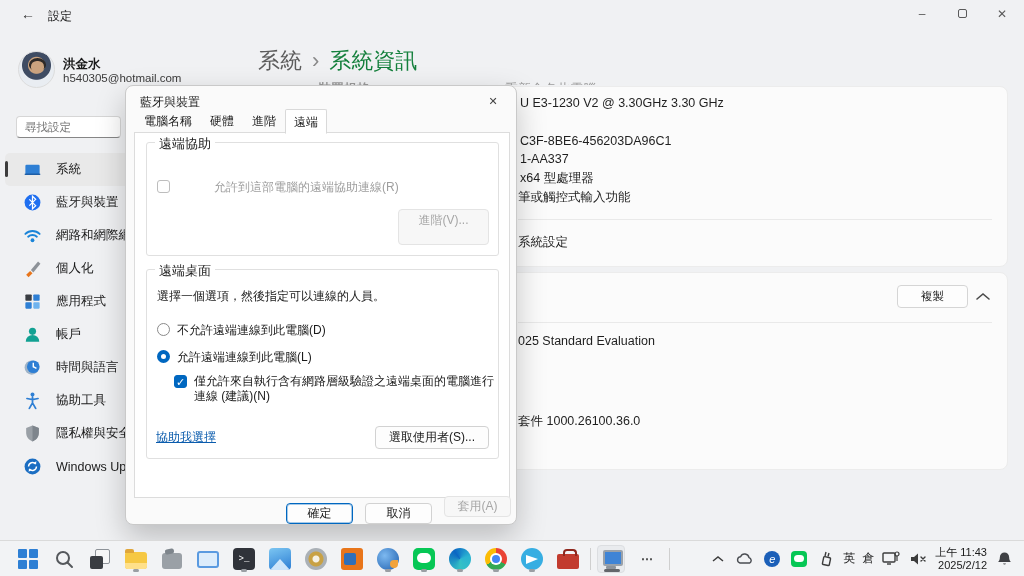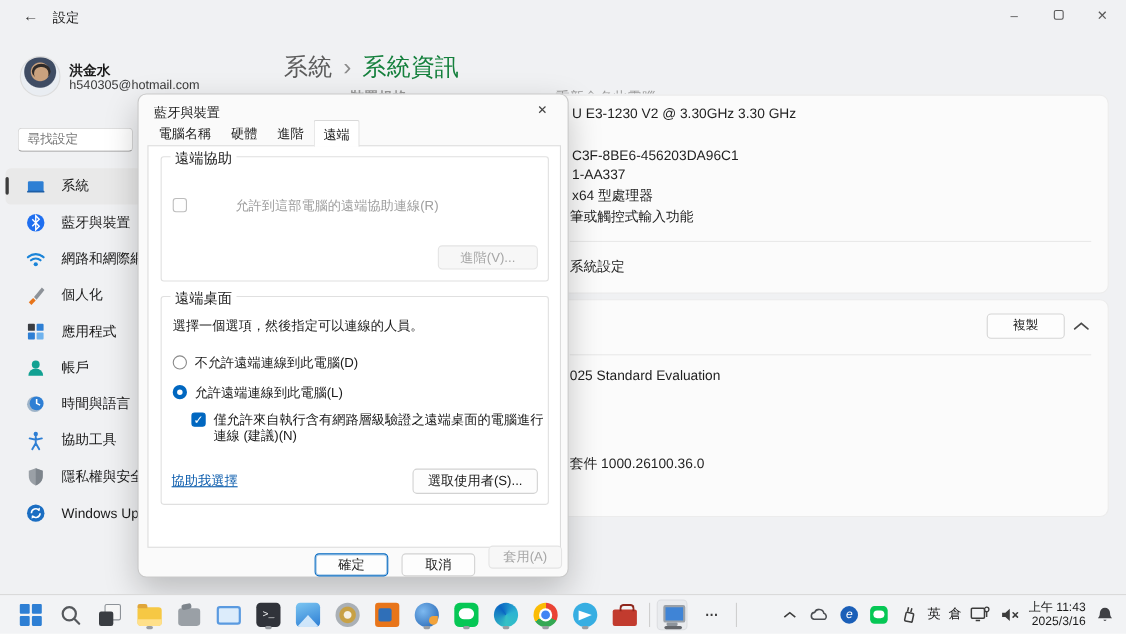--- a/index.html
+++ b/index.html
@@ -237,21 +237,21 @@
       <span class="tab active">遠端</span>
     </div>
     <div class="page">
 
       <div class="gbox" style="left:11px;top:9px;width:353px;height:114px;">
         <span class="gbox-label">遠端協助</span>
         <div class="ckrow" style="left:10px;top:36px;gap:44px;">
           <span class="ckbox"></span>
           <span class="dim">允許到這部電腦的遠端協助連線(R)</span>
         </div>
-        <div class="btn disabled" style="right:9px;bottom:10px;width:91px;height:22px;line-height:20px;">進階(V)...</div>
+        <div class="btn disabled" style="right:9px;bottom:10px;width:91px;height:36px;line-height:20px;">進階(V)...</div>
       </div>
 
       <div class="gbox" style="left:11px;top:136px;width:353px;height:190px;">
         <span class="gbox-label">遠端桌面</span>
         <div class="abs" style="left:10px;top:18px;">選擇一個選項，然後指定可以連線的人員。</div>
         <div class="ckrow" style="left:10px;top:52px;justify-content:center;">
           <span class="radio"></span>
           <span>不允許遠端連線到此電腦(D)</span>
         </div>
         <div class="ckrow" style="left:10px;top:79px;">
@@ -370,21 +370,21 @@
           </svg>
         </span>
       <span class="tray-ico">
           <svg width="17" height="14" viewBox="0 0 17 14">
             <path d="M1 5 H4 L8 1.5 V12.5 L4 9 H1 Z" fill="#3c3c3c"></path>
             <path d="M11 5 L15 9 M15 5 L11 9" stroke="#3c3c3c" stroke-width="1.4" stroke-linecap="round"></path>
           </svg>
         </span>
       <span class="clock">
         <div>上午 11:43</div>
-        <div>2025/3/16</div>
+        <div>2025/2/12</div>
       </span>
       <span class="tray-ico">
           <svg width="15" height="16" viewBox="0 0 15 16">
             <path d="M7.5 1.5 a4.6 4.6 0 0 1 4.6 4.6 c0 3.2 1.2 4.4 1.9 5 H1 c.7-.6 1.9-1.8 1.9-5 A4.6 4.6 0 0 1 7.5 1.5 Z" fill="#3f4044"></path>
             <path d="M6 12.5 a1.6 1.6 0 0 0 3 0" fill="#3f4044"></path>
           </svg>
         </span>
     </div>
   </div>
 

